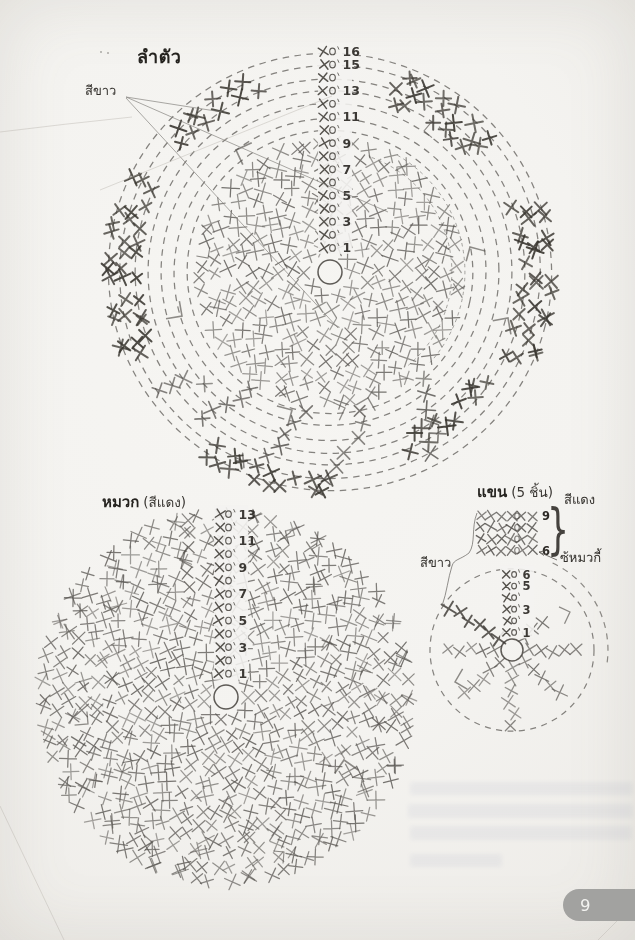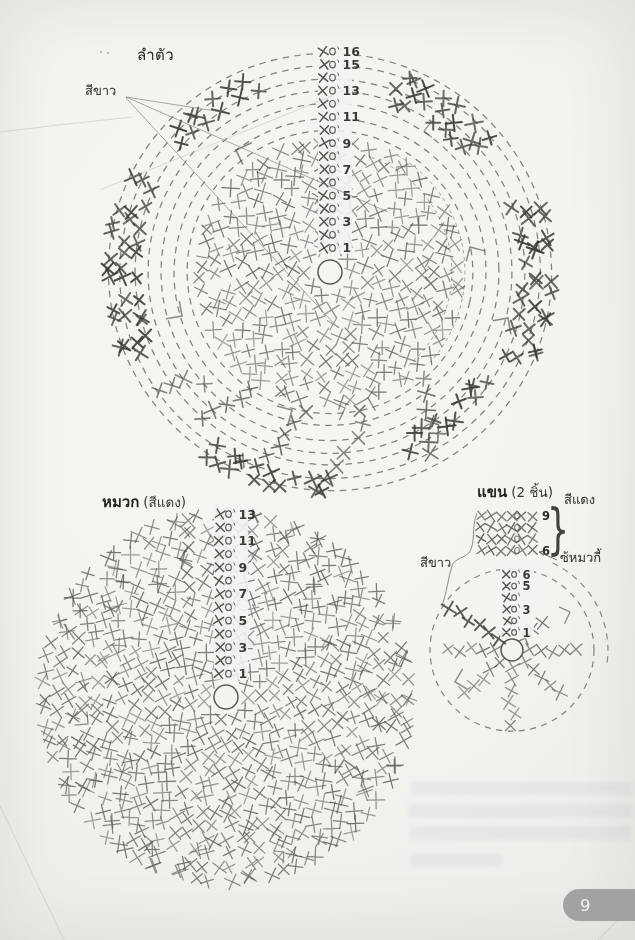--- a/index.html
+++ b/index.html
@@ -6,21 +6,21 @@
   .page{
     position:relative;width:635px;height:940px;overflow:hidden;
     background:radial-gradient(95% 75% at 42% 38%, #f6f5f2 0%, #f4f3f0 55%, #edebe7 100%);
     box-shadow:inset 0 0 70px rgba(120,113,100,.14);
     font-family:"DejaVu Sans",sans-serif;
   }
   svg.art{position:absolute;left:0;top:0;}
   .lbl{position:absolute;color:#33302c;font-size:13px;line-height:1.25;white-space:nowrap;}
   .lbl .b{font-weight:700;color:#25231f;font-size:15px;}
   .lbl .sub{font-size:13.5px;color:#3a3733;margin-left:4px;}
-  .title{font-weight:400;color:#25231f;font-size:15px;letter-spacing:.5px;}
+  .title{font-weight:700;color:#25231f;font-size:18px;letter-spacing:.5px;}
   .brace{position:absolute;font-size:56px;font-weight:400;color:#45423e;line-height:1;
          transform:scaleX(.62);transform-origin:left top;}
   .ghost{position:absolute;background:#6e78a0;opacity:.07;filter:blur(2px);border-radius:3px;}
   .tab{position:absolute;right:0;top:889px;width:72px;height:32px;background:#a2a2a0;
        border-radius:17px 0 0 17px;display:flex;align-items:center;box-sizing:border-box;
        padding-left:17px;color:#f3f3f0;font-size:16.5px;}
 </style>
 </head>
 <body>
 
@@ -1367,21 +1367,21 @@
 
   <div class="lbl title" style="left:137px;top:46px">ลำตัว</div>
 
   <div class="lbl" style="left:85px;top:83px">สีขาว</div>
 
   <div class="lbl" style="left:102px;top:493px">
     <span class="b">หมวก</span><span class="sub">(สีแดง)</span>
   </div>
 
   <div class="lbl" style="left:477px;top:483px">
-    <span class="b">แขน</span><span class="sub">(2 ชิ้น)</span>
+    <span class="b">แขน</span><span class="sub">(5 ชิ้น)</span>
   </div>
 
   <div class="brace" style="left:547px;top:501px">}</div>
 
   <div class="lbl" style="left:564px;top:492px">สีแดง</div>
 
   <div class="lbl" style="left:420px;top:555px">สีขาว</div>
 
   <div class="lbl" style="left:560px;top:550px">ซ้หมวกี้</div>
 

